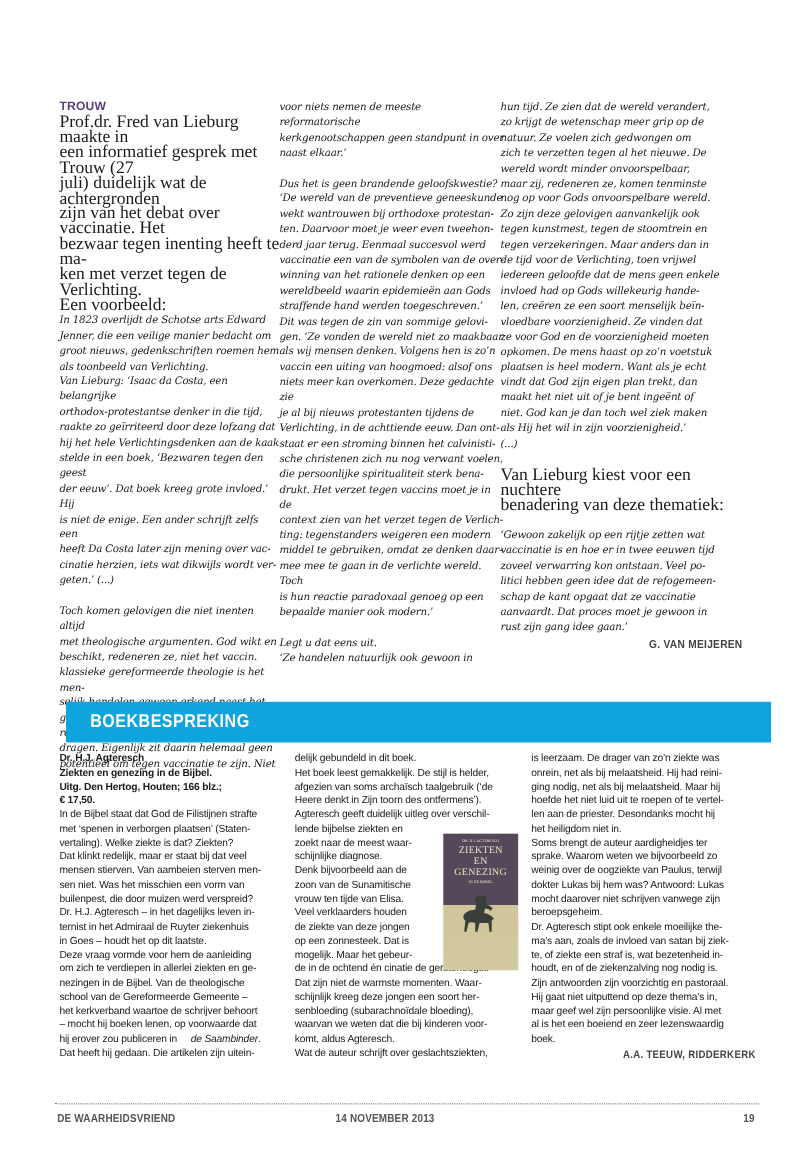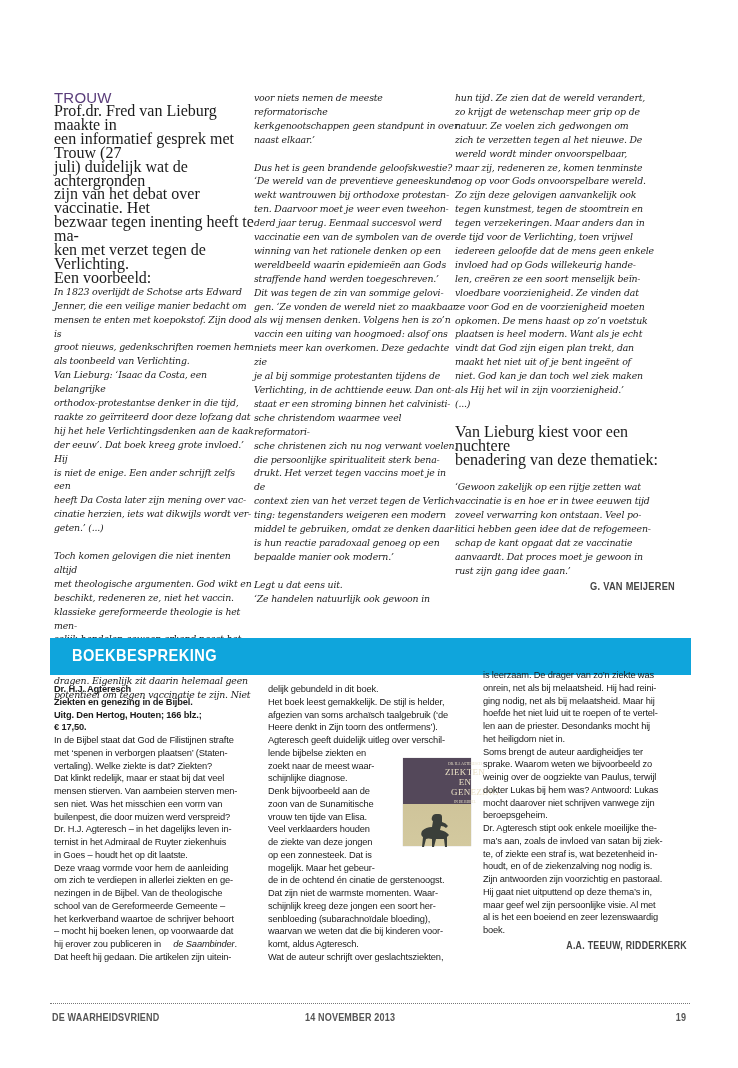--- a/index.html
+++ b/index.html
@@ -6,50 +6,49 @@
   html, body { width: 738px; height: 1068px; background: #ffffff; overflow: hidden; }
   body { position: relative; font-family: "Liberation Serif", serif; color: #1a1a1a; }
 
   .col { position: absolute; font-size: 10.6px; line-height: 13.9px; }
   .col p { margin: 0; }
   .col .gap { height: 13.9px; }
   .it { font-style: italic; font-family: "DejaVu Serif", serif; font-size: 9.4px; letter-spacing: -0.2px; }
   .rm { font-family: "Liberation Serif", serif; font-size: 16px; }
 
   .source-label {
-    font-family: "Liberation Sans", sans-serif; font-weight: normal; color: #5a3d7a;
-    font-size: 15px; letter-spacing: 0.2px; text-transform: uppercase; line-height: 13px;
+    font-family: "Liberation Sans", sans-serif; font-weight: bold; color: #5a3d7a;
+    font-size: 11px; letter-spacing: 0.2px; text-transform: uppercase; line-height: 13px;
   }
   .byline {
     font-family: "Liberation Sans", sans-serif; font-weight: bold; font-size: 10.5px;
     color: #444; text-align: right; letter-spacing: 0.3px; transform: scaleX(0.88); transform-origin: right;
     margin-top: 2px;
   }
 
   .section-bar {
-    position: absolute; left: 50px; top: 638px; width: 641px; height: 37px;
+    position: absolute; left: 60px; top: 638px; width: 641px; height: 37px;
     background: #0fa5dc;
   }
   .section-bar span {
     position: absolute; left: 22px; top: 8px;
     font-family: "Liberation Sans", sans-serif; font-weight: bold; color: #ffffff;
     font-size: 17px; letter-spacing: 0.5px; transform: scaleX(0.86); transform-origin: left;
   }
 
   .rev { position: absolute; font-family: "Liberation Sans", sans-serif; font-size: 9.3px; line-height: 12.75px; color: #1a1a1a; letter-spacing: -0.15px; }
   .rev p { margin: 0; }
   .rev .b { font-weight: bold; }
   .rev .em { font-style: italic; margin-left: 10px; }
   .rev .narrow { width: 108px; }
 
   .book-cover {
-    position: absolute; left: 403px; top: 758px; width: 68px; height: 88px;
+    position: absolute; left: 403px; top: 758px; width: 68px; height: 124px;
     background: linear-gradient(#54485a 0%, #54485a 52%, #cfc49a 52%, #d3c99f 100%);
     box-shadow: 0 0 1px rgba(0,0,0,0.3);
-    padding-left: 28px;
   }
   .book-cover .auth { position: absolute; top: 4px; width: 100%; text-align: center; font-size: 3.5px; color: #e8e0c8; font-family: "Liberation Serif", serif; }
   .book-cover .t { position: absolute; width: 100%; text-align: center; color: #e9dfc4; font-family: "Liberation Serif", serif; font-size: 9px; line-height: 9px; letter-spacing: 0.3px; }
   .book-cover .sub { position: absolute; top: 42px; width: 100%; text-align: center; font-size: 3.5px; color: #e8e0c8; }
   .book-cover .statue { position: absolute; left: 14px; top: 52px; width: 40px; height: 40px; }
 
   .footer-rule { position: absolute; left: 50px; top: 1003px; width: 640px; border-top: 1px dotted #777; }
   .footer { position: absolute; top: 1011px; font-family: "Liberation Sans", sans-serif; font-weight: bold; font-size: 10.5px; color: #555; letter-spacing: 0.2px; transform: scaleX(0.86); }
 </style>
 </head>
@@ -60,27 +59,27 @@
   <div>
       <p class="rm">Prof.dr. Fred van Lieburg maakte in</p>
       <p class="rm">een informatief gesprek met Trouw (27</p>
       <p class="rm">juli) duidelijk wat de achtergronden</p>
       <p class="rm">zijn van het debat over vaccinatie. Het</p>
       <p class="rm">bezwaar tegen inenting heeft te ma-</p>
       <p class="rm">ken met verzet tegen de Verlichting.</p>
       <p class="rm">Een voorbeeld:</p>
       <p class="it">In 1823 overlijdt de Schotse arts Edward</p>
       <p class="it">Jenner, die een veilige manier bedacht om</p>
-      <p class="it">mensen te enten met koepokstof. Zijn dood is</p>
       <p class="it">groot nieuws, gedenkschriften roemen hem</p>
       <p class="it">als toonbeeld van Verlichting.</p>
       <p class="it">Van Lieburg: ‘Isaac da Costa, een belangrijke</p>
       <p class="it">orthodox-protestantse denker in die tijd,</p>
       <p class="it">raakte zo geïrriteerd door deze lofzang dat</p>
       <p class="it">hij het hele Verlichtingsdenken aan de kaak</p>
+      <p class="it">stelde in een boek, ‘Bezwaren tegen den geest</p>
       <p class="it">der eeuw’. Dat boek kreeg grote invloed.’ Hij</p>
       <p class="it">is niet de enige. Een ander schrijft zelfs een</p>
       <p class="it">heeft Da Costa later zijn mening over vac-</p>
       <p class="it">cinatie herzien, iets wat dikwijls wordt ver-</p>
       <p class="it">geten.’ (...)</p>
       <p class="gap"></p>
       <p class="it">Toch komen gelovigen die niet inenten altijd</p>
       <p class="it">met theologische argumenten. God wikt en</p>
       <p class="it">beschikt, redeneren ze, niet het vaccin.</p>
       <p class="it">klassieke gereformeerde theologie is het men-</p>
@@ -105,30 +104,30 @@
       <p class="it">derd jaar terug. Eenmaal succesvol werd</p>
       <p class="it">vaccinatie een van de symbolen van de over-</p>
       <p class="it">winning van het rationele denken op een</p>
       <p class="it">wereldbeeld waarin epidemieën aan Gods</p>
       <p class="it">straffende hand werden toegeschreven.’</p>
       <p class="it">Dit was tegen de zin van sommige gelovi-</p>
       <p class="it">gen. ‘Ze vonden de wereld niet zo maakbaar</p>
       <p class="it">als wij mensen denken. Volgens hen is zo’n</p>
       <p class="it">vaccin een uiting van hoogmoed: alsof ons</p>
       <p class="it">niets meer kan overkomen. Deze gedachte zie</p>
-      <p class="it">je al bij sommige protestanten tijdens de</p>
+      <p class="it">je al bij nieuws protestanten tijdens de</p>
       <p class="it">Verlichting, in de achttiende eeuw. Dan ont-</p>
       <p class="it">staat er een stroming binnen het calvinisti-</p>
-      <p class="it">sche christendom waarmee veel reformatori-</p>
       <p class="it">sche christenen zich nu nog verwant voelen,</p>
       <p class="it">die persoonlijke spiritualiteit sterk bena-</p>
       <p class="it">drukt. Het verzet tegen vaccins moet je in de</p>
       <p class="it">context zien van het verzet tegen de Verlich-</p>
       <p class="it">ting: tegenstanders weigeren een modern</p>
       <p class="it">middel te gebruiken, omdat ze denken daar-</p>
+      <p class="it">mee mee te gaan in de verlichte wereld. Toch</p>
       <p class="it">is hun reactie paradoxaal genoeg op een</p>
       <p class="it">bepaalde manier ook modern.’</p>
       <p class="gap"></p>
       <p class="it">Legt u dat eens uit.</p>
       <p class="it">‘Ze handelen natuurlijk ook gewoon in</p>
     </div>
 </div>
 
 <div class="col" style="left:455px; top:91px; width:220px;">
   <div>
@@ -229,28 +228,28 @@
       <p>waarvan we weten dat die bij kinderen voor-</p>
       <p>komt, aldus Agteresch.</p>
       <p>Wat de auteur schrijft over geslachtsziekten,</p>
     </div>
 </div>
 
 <div class="book-cover">
   <div class="auth">DR. H.J. AGTERESCH</div>
   <div class="t" style="top:10px;">ZIEKTEN</div>
   <div class="t" style="top:20px;">EN</div>
-  <div class="t" style="top:30px;text-align:right;">GENEZING</div>
+  <div class="t" style="top:30px;">GENEZING</div>
   <div class="sub">IN DE BIJBEL</div>
   <svg class="statue" viewBox="0 0 40 40">
     <path d="M22 4 q3 0 3 3 l0 5 q4 1 6 4 l-2 2 q-2 -2 -5 -2 l-1 4 q6 1 9 5 l-2 2 l0 10 l-2 0 l-1 -8 l-8 0 l-2 8 l-2 0 l0 -8 q-4 -1 -6 0 l-2 8 l-2 0 l1 -10 q-3 -2 -1 -6 q4 -4 10 -4 l1 -6 q-2 -1 -1 -4 q1 -3 4 -3 z" fill="#3a3f3a"></path>
   </svg>
 </div>
 
-<div class="rev" style="left:483px; top:669px; width:212px;">
+<div class="rev" style="left:483px; top:683px; width:212px;">
   <div>
       <p>is leerzaam. De drager van zo’n ziekte was</p>
       <p>onrein, net als bij melaatsheid. Hij had reini-</p>
       <p>ging nodig, net als bij melaatsheid. Maar hij</p>
       <p>hoefde het niet luid uit te roepen of te vertel-</p>
       <p>len aan de priester. Desondanks mocht hij</p>
       <p>het heiligdom niet in.</p>
       <p>Soms brengt de auteur aardigheidjes ter</p>
       <p>sprake. Waarom weten we bijvoorbeeld zo</p>
       <p>weinig over de oogziekte van Paulus, terwijl</p>

